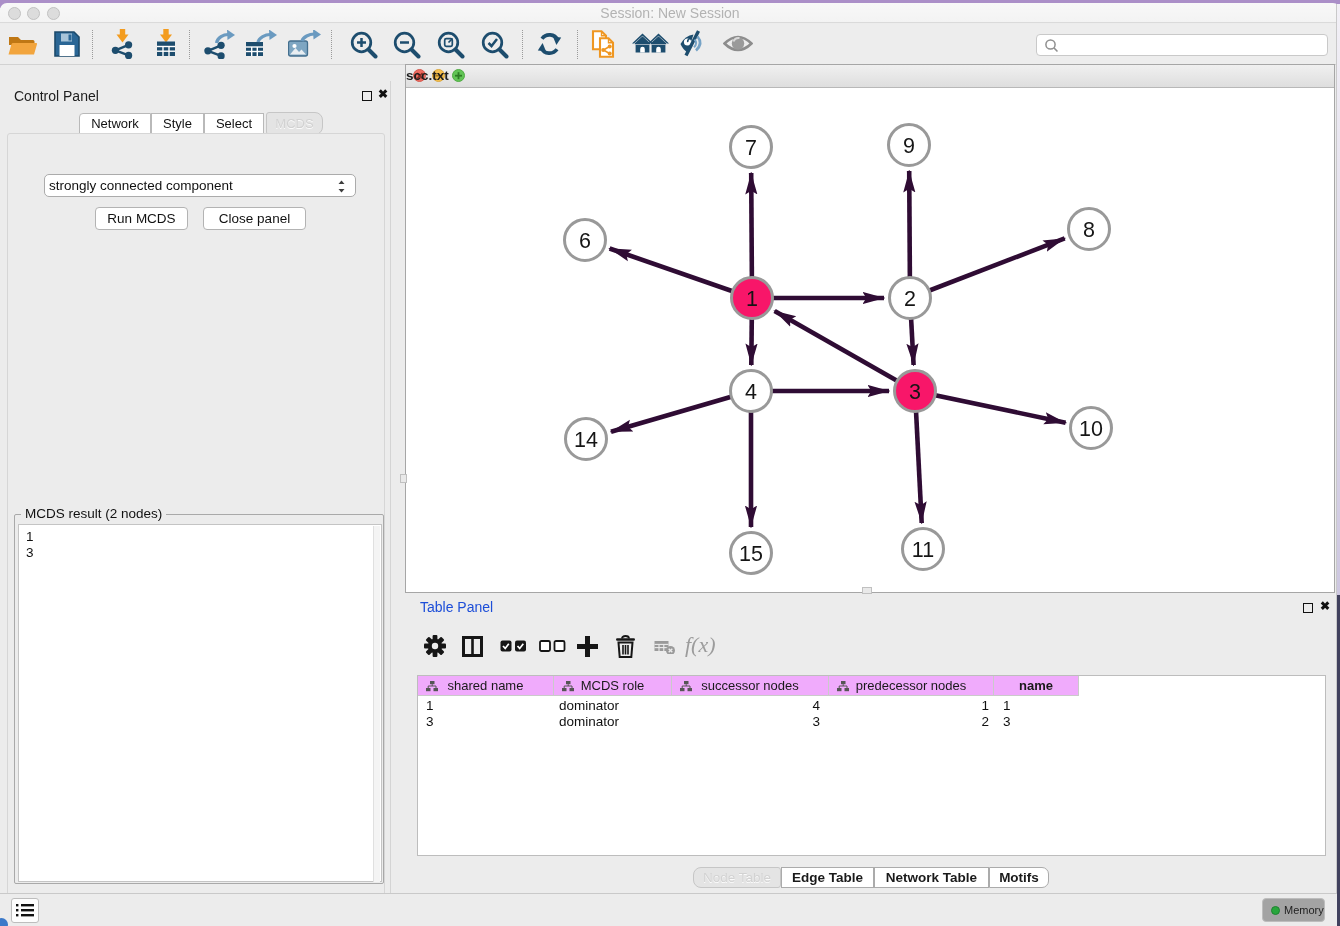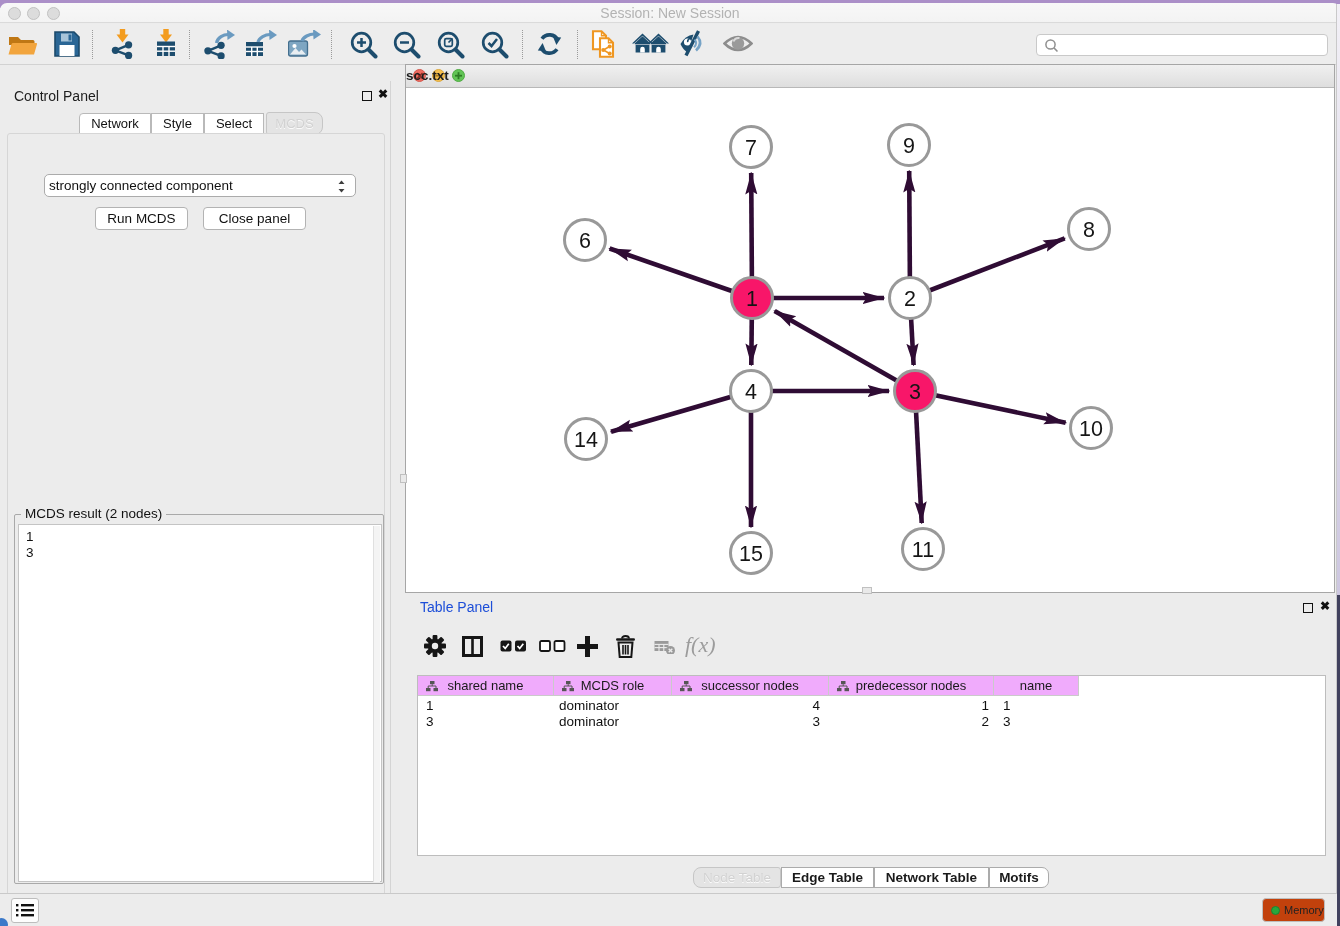--- a/index.html
+++ b/index.html
@@ -57,21 +57,21 @@
 #thead { top:0; left:0; height:20px; background:#f0abfc; border-bottom:1px solid #cacaca; }
 .th { position:absolute; top:0; height:20px; border-right:1px solid #cacaca; font-size:13px; color:#1a1a1a; text-align:center; line-height:20px; }
 .td { position:absolute; font-size:13.5px; color:#111; height:16px; line-height:16px; }
 .tabrow2 { top:271px; }
 .tab2 { position:absolute; top:0; height:21px; background:#fff; border:1px solid #ababab;
   font-size:13.5px; font-weight:bold; color:#1a1a1a; text-align:center; line-height:19px; }
 
 
 #statusbar { top:893px; left:0; width:1340px; height:33px; background:#ececec; border-top:1px solid #c9c9c9; }
 #list-btn { top:4px; left:11px; width:28px; height:25px; background:#fdfdfd; border:1px solid #bdbdbd; border-radius:3px; }
-#mem-btn { top:4px; left:1262px; width:63px; height:24px; background:#c2410c; border:1px solid #bdbdbd; border-radius:4px;
+#mem-btn { top:4px; left:1262px; width:63px; height:24px; background:#a3a3a3; border:1px solid #bdbdbd; border-radius:4px;
   font-size:11px; color:#222; line-height:23px; padding-left:21px; }
 .tab-dis { background:#e4e4e4 !important; color:#d2d2d2 !important; text-shadow:0 1px 0 #fbfbfb; border-radius:3px 8px 8px 3px; border:1px solid #c6c6c6 !important; font-weight:normal !important; }
 #mem-dot { top:7px; left:8px; width:9px; height:9px; border-radius:50%; background:#28a63c; border:1px solid #1d8330; }
 </style>
 </head>
 <body>
 <div id="desktop" class="abs"></div>
 <div id="titlebar" class="abs">
   <div class="abs tl tl-gray" style="left:8px;"></div>
   <div class="abs tl tl-gray" style="left:27px;"></div>
@@ -385,21 +385,21 @@
             <path d="M6.2,3.2 V5 M2.2,7 V5 H10 V7" fill="none" stroke="#555" stroke-width="1"></path>
           </svg>successor nodes</div>
       <div class="th" style="left:411px; width:165px;"><svg width="12" height="11" viewBox="0 0 12 11" style="position:absolute; left:8px; top:5px;">
             <g fill="#555">
               <rect x="4" y="0" width="4.5" height="3.2"></rect>
               <rect x="0" y="7" width="4.5" height="3.2"></rect>
               <rect x="7.5" y="7" width="4.5" height="3.2"></rect>
             </g>
             <path d="M6.2,3.2 V5 M2.2,7 V5 H10 V7" fill="none" stroke="#555" stroke-width="1"></path>
           </svg>predecessor nodes</div>
-      <div class="th" style="left:576px; width:85px;">name</div>
+      <div class="th" style="left:576px; width:85px;font-weight:bold;">name</div>
     </div>
     <div class="td" style="left:8px; top:22px;">1</div>
     <div class="td" style="left:141px; top:22px;">dominator</div>
     <div class="td" style="left:254px; top:22px; width:148px; text-align:right;">4</div>
     <div class="td" style="left:411px; top:22px; width:160px; text-align:right;">1</div>
     <div class="td" style="left:585px; top:22px;">1</div>
     <div class="td" style="left:8px; top:38px;">3</div>
     <div class="td" style="left:141px; top:38px;">dominator</div>
     <div class="td" style="left:254px; top:38px; width:148px; text-align:right;">3</div>
     <div class="td" style="left:411px; top:38px; width:160px; text-align:right;">2</div>

